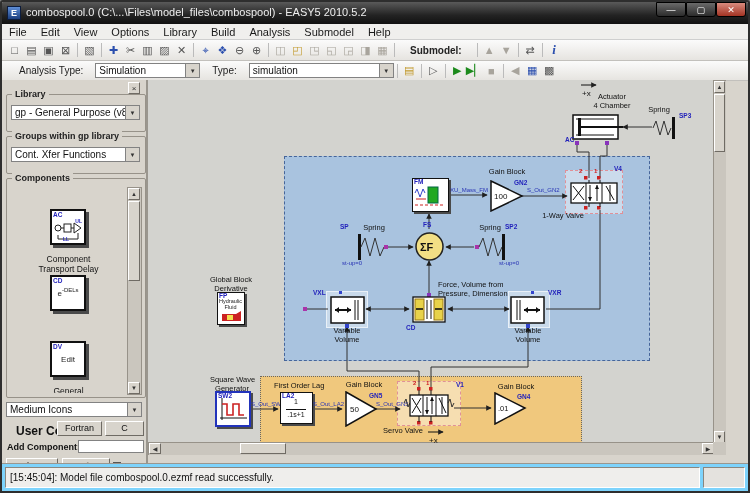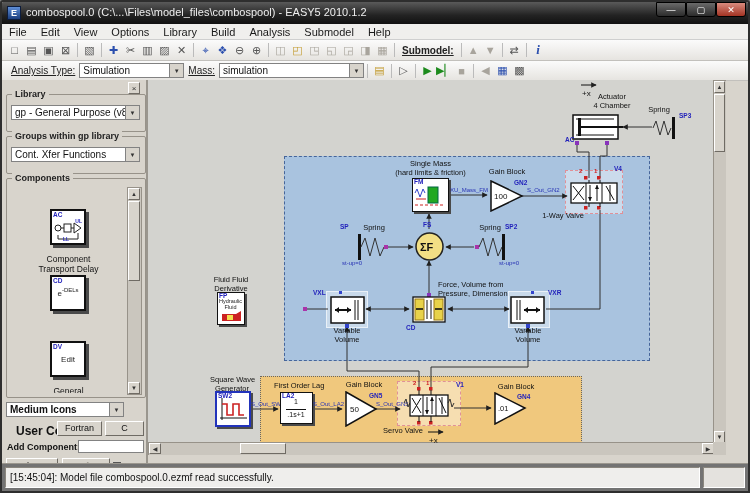--- a/index.html
+++ b/index.html
@@ -22,21 +22,21 @@
   
   .toolbar{position:absolute;left:0;right:0;background:linear-gradient(#fbfbfb,#e6e4e0);
     border-bottom:1px solid #c2c0bc;display:flex;align-items:center;}
   #toolbar1{top:38px;height:20px;}
   #toolbar2{top:59px;height:19px;}
   .tbi{width:17px;height:16px;display:inline-flex;align-items:center;justify-content:center;
     font-size:11px;color:#555;flex:none;}
   .tbi.blue{color:#2b4fae;} .tbi.green{color:#1c8a1c;} .tbi.muted{color:#a8a49c;}
   .tbi.yellow{color:#c29a2e;}
   .tbsep{width:1px;height:14px;background:#bbb;margin:0 3px;flex:none;}
-  .tblabel{font-size:10px;color:#222;margin:0 4px;flex:none;text-decoration:underline;}
+  .tblabel{font-size:10px;color:#222;margin:0 12px;flex:none;}
   .combo{position:relative;height:15px;background:#fff;border:1px solid #828282;
     font-size:10px;color:#111;display:flex;align-items:center;padding:0 16px 0 3px;
     box-sizing:border-box;flex:none;white-space:nowrap;overflow:hidden;}
   .combo .arr{position:absolute;right:0;top:0;bottom:0;width:13px;background:#d8d4cc;
     border-left:1px solid #828282;font-size:6px;color:#333;display:flex;align-items:center;justify-content:center;}
   
   #sidebar{position:absolute;left:0;top:78px;width:146px;bottom:27px;background:#d8d4cc;
     border-right:2px solid #9a968e;box-sizing:border-box;}
   .group{position:absolute;border:1px solid #979289;border-radius:2px;}
   .grouplbl{position:absolute;top:-6px;left:5px;background:#d8d4cc;font-size:9px;font-weight:bold;
@@ -53,35 +53,35 @@
   
   #canvas{position:absolute;left:146px;top:78px;width:578px;height:375px;background:#d3d3cf;overflow:hidden;}
   .region{position:absolute;box-sizing:border-box;}
   .bt{font-size:7.5px;color:#111;text-align:center;line-height:1.2;white-space:nowrap;}
   .sig{font-size:6px;color:#2a35b5;white-space:nowrap;}
   .pnum{font-size:6px;color:#cc2222;font-weight:bold;}
   .selbox{position:absolute;border:1px dashed #e09098;background:rgba(255,255,255,0.40);box-sizing:border-box;}
   .halo{position:absolute;background:rgba(255,255,255,0.38);border:1px solid rgba(255,255,255,0.6);box-sizing:border-box;}
   svg text{font-family:"Liberation Sans",sans-serif;}
   
-  #statusbar{position:absolute;left:0;right:0;bottom:0;height:27px;background:#737373;border-top:1px solid #9a968e;}
+  #statusbar{position:absolute;left:0;right:0;bottom:0;height:27px;background:#7dd3fc;border-top:1px solid #9a968e;}
   #statusfield{position:absolute;left:3px;top:3px;right:48px;bottom:3px;background:#efeeec;
     border:1px solid;border-color:#8a867e #fff #fff #8a867e;font-size:10px;color:#111;
     display:flex;align-items:center;padding-left:4px;box-sizing:border-box;}
   #statusgrip{position:absolute;right:3px;top:3px;width:42px;bottom:3px;background:#e4e2de;
     border:1px solid;border-color:#8a867e #fff #fff #8a867e;box-sizing:border-box;}
 </style>
 </head>
 <body>
 
 <div id="win">
 
   <div id="titlebar">
     <div class="abs" style="left:5px;top:4px;width:14px;height:14px;background:linear-gradient(#5f8fd8,#1c3e7e);border:1px solid #0c1c3c;color:#fff;font-size:9px;font-weight:bold;text-align:center;line-height:13px;box-sizing:border-box;">E</div>
-    <span class="ttl">combospool.0 (C:\...\Files\model_files\combospool) - EASY5 2010.1.2</span>
+    <span class="ttl">combospool.0 (C:\...\Files\model_files\combospool) - EASY5 2010.5.2</span>
     <div class="winbtn" style="right:62px;">—</div>
     <div class="winbtn" style="right:32px;">▢</div>
     <div class="winbtn close" style="right:2px;">✕</div>
   </div>
 
   <div id="menubar">
     <span>File</span>
     <span>Edit</span>
     <span>View</span>
     <span>Options</span>
@@ -130,21 +130,21 @@
     <span class="tbi blue" style="font-family:'Liberation Serif',serif;font-weight:bold;font-style:italic;font-size:13px;">i</span>
   </div>
 
   <div id="toolbar2" class="toolbar">
     <span style="width:5px;flex:none;"></span>
     <span class="tblabel">Analysis Type:</span>
     <div class="combo" style="width:105px;">
       <span>Simulation</span>
       <span class="arr">▼</span>
     </div>
-    <span class="tblabel">Mass:</span>
+    <span class="tblabel">Type:</span>
     <div class="combo" style="width:145px;">
       <span>simulation</span>
       <span class="arr">▼</span>
     </div>
     <span class="tbsep"></span>
     <span class="tbi yellow">▤</span>
     <span class="tbsep"></span>
     <span class="tbi">▷</span>
     <span class="tbsep"></span>
     <span class="tbi green">▶</span>
@@ -216,21 +216,21 @@
 
       </div>
 
       <div class="abs sb" style="right:3px;top:8px;width:13px;height:206px;">
         <div class="sbbtn abs" style="left:0;top:0;width:12px;height:12px;">▲</div>
         <div class="sbthumb abs" style="left:0;top:13px;width:12px;height:80px;"></div>
         <div class="sbbtn abs" style="left:0;bottom:0;width:12px;height:12px;">▼</div>
       </div>
     </div>
 
-    <div class="combo" style="position:absolute;left:4px;top:322px;width:118px;font-weight:bold;">
+    <div class="combo" style="position:absolute;left:4px;top:322px;width:136px;">
       <span>Medium Icons</span>
       <span class="arr">▼</span>
     </div>
 
     <span class="abs" style="left:5px;top:344px;font-size:12px;font-weight:bold;color:#111;padding-left:9px;">User Code:</span>
     <div class="btn" style="left:55px;top:341px;width:45px;height:15px;line-height:13px;">Fortran</div>
     <div class="btn" style="left:103px;top:341px;width:39px;height:15px;line-height:13px;">C</div>
 
     <span class="abs" style="left:5px;top:362px;font-size:9px;font-weight:bold;color:#111;">Add Component:</span>
     <div class="abs" style="left:76px;top:360px;width:66px;height:13px;background:#fff;border:1px solid #828282;font-size:9px;box-sizing:border-box;"></div>
@@ -320,24 +320,20 @@
     </svg>
     <span class="abs tag" style="left:417px;top:57px;z-index:3;">AC</span>
 
     <div class="abs bt" style="left:496px;top:25px;width:30px;z-index:3;">Spring</div>
     <svg class="abs" style="left:504px;top:37px;z-index:3;" width="25" height="22">
       <path d="M1,11 l3,-7 l4,14 l4,-14 l4,14 l3,-7" fill="none" stroke="#333"></path>
       <rect x="20" y="0" width="3" height="22" fill="#111"></rect>
     </svg>
     <span class="abs tag" style="left:531px;top:33px;z-index:3;">SP3</span>
 
-    <div class="abs bt" style="left:240px;top:79px;width:85px;z-index:3;">
-      <div>Single Mass</div>
-        <div>(hard limits &amp; friction)</div>
-    </div>
     <div class="abs iconbox" style="left:264px;top:98px;width:37px;height:34px;z-index:3;border-width:1.5px;box-shadow:2px 2px 0 #4a4a4a;">
       <span class="tag abs" style="left:1px;top:0;">FM</span>
       <svg width="34" height="31">
         <path d="M2,14 l2,-4 l3,8 l3,-8 l2,4" fill="none" stroke="#3344cc"></path>
         <rect x="15" y="8" width="10" height="16" fill="#22a822" stroke="#064"></rect>
         <line x1="2" y1="26" x2="30" y2="26" stroke="#cc2222" stroke-dasharray="3,2"></line>
         <line x1="3" y1="20" x2="13" y2="20" stroke="#cc2222"></line>
       </svg>
     </div>
     <span class="abs sig" style="left:302px;top:107px;z-index:3;">XU_Mass_FM</span>
@@ -390,21 +386,21 @@
     <div class="abs bt" style="left:327px;top:143px;width:30px;z-index:3;">Spring</div>
     <span class="abs tag" style="left:357px;top:144px;z-index:3;">SP2</span>
     <svg class="abs" style="left:325px;top:154px;z-index:3;" width="32" height="26">
       <rect x="2" y="11" width="4" height="4" fill="#aa33aa"></rect>
       <path d="M6,13 l4,-9 l5,18 l5,-18 l5,18 l4,-9" fill="none" stroke="#333"></path>
       <rect x="29" y="0" width="3" height="26" fill="#111"></rect>
     </svg>
     <span class="abs sig" style="left:351px;top:180px;z-index:3;">st-up=0</span>
 
     <div class="abs bt" style="left:58px;top:195px;width:50px;z-index:3;">
-      <div>Fluid Fluid</div>
+      <div>Global Block</div>
         <div>Derivative</div>
     </div>
     <div class="abs iconbox" style="left:69px;top:212px;width:28px;height:33px;z-index:3;border-width:1.5px;box-shadow:2px 2px 0 #4a4a4a;">
       <span class="tag abs" style="left:1px;top:0;">FP</span>
       <div class="abs" style="left:0;top:5px;width:25px;text-align:center;font-size:5.5px;color:#222;line-height:1.1;">
         <div>Hydraulic</div>
           <div>Fluid</div>
       </div>
       <svg class="abs" style="left:2px;top:17px;" width="22" height="12">
         <polygon points="2,4 16,4 21,1 21,11 2,11" fill="#cc2222"></polygon>

